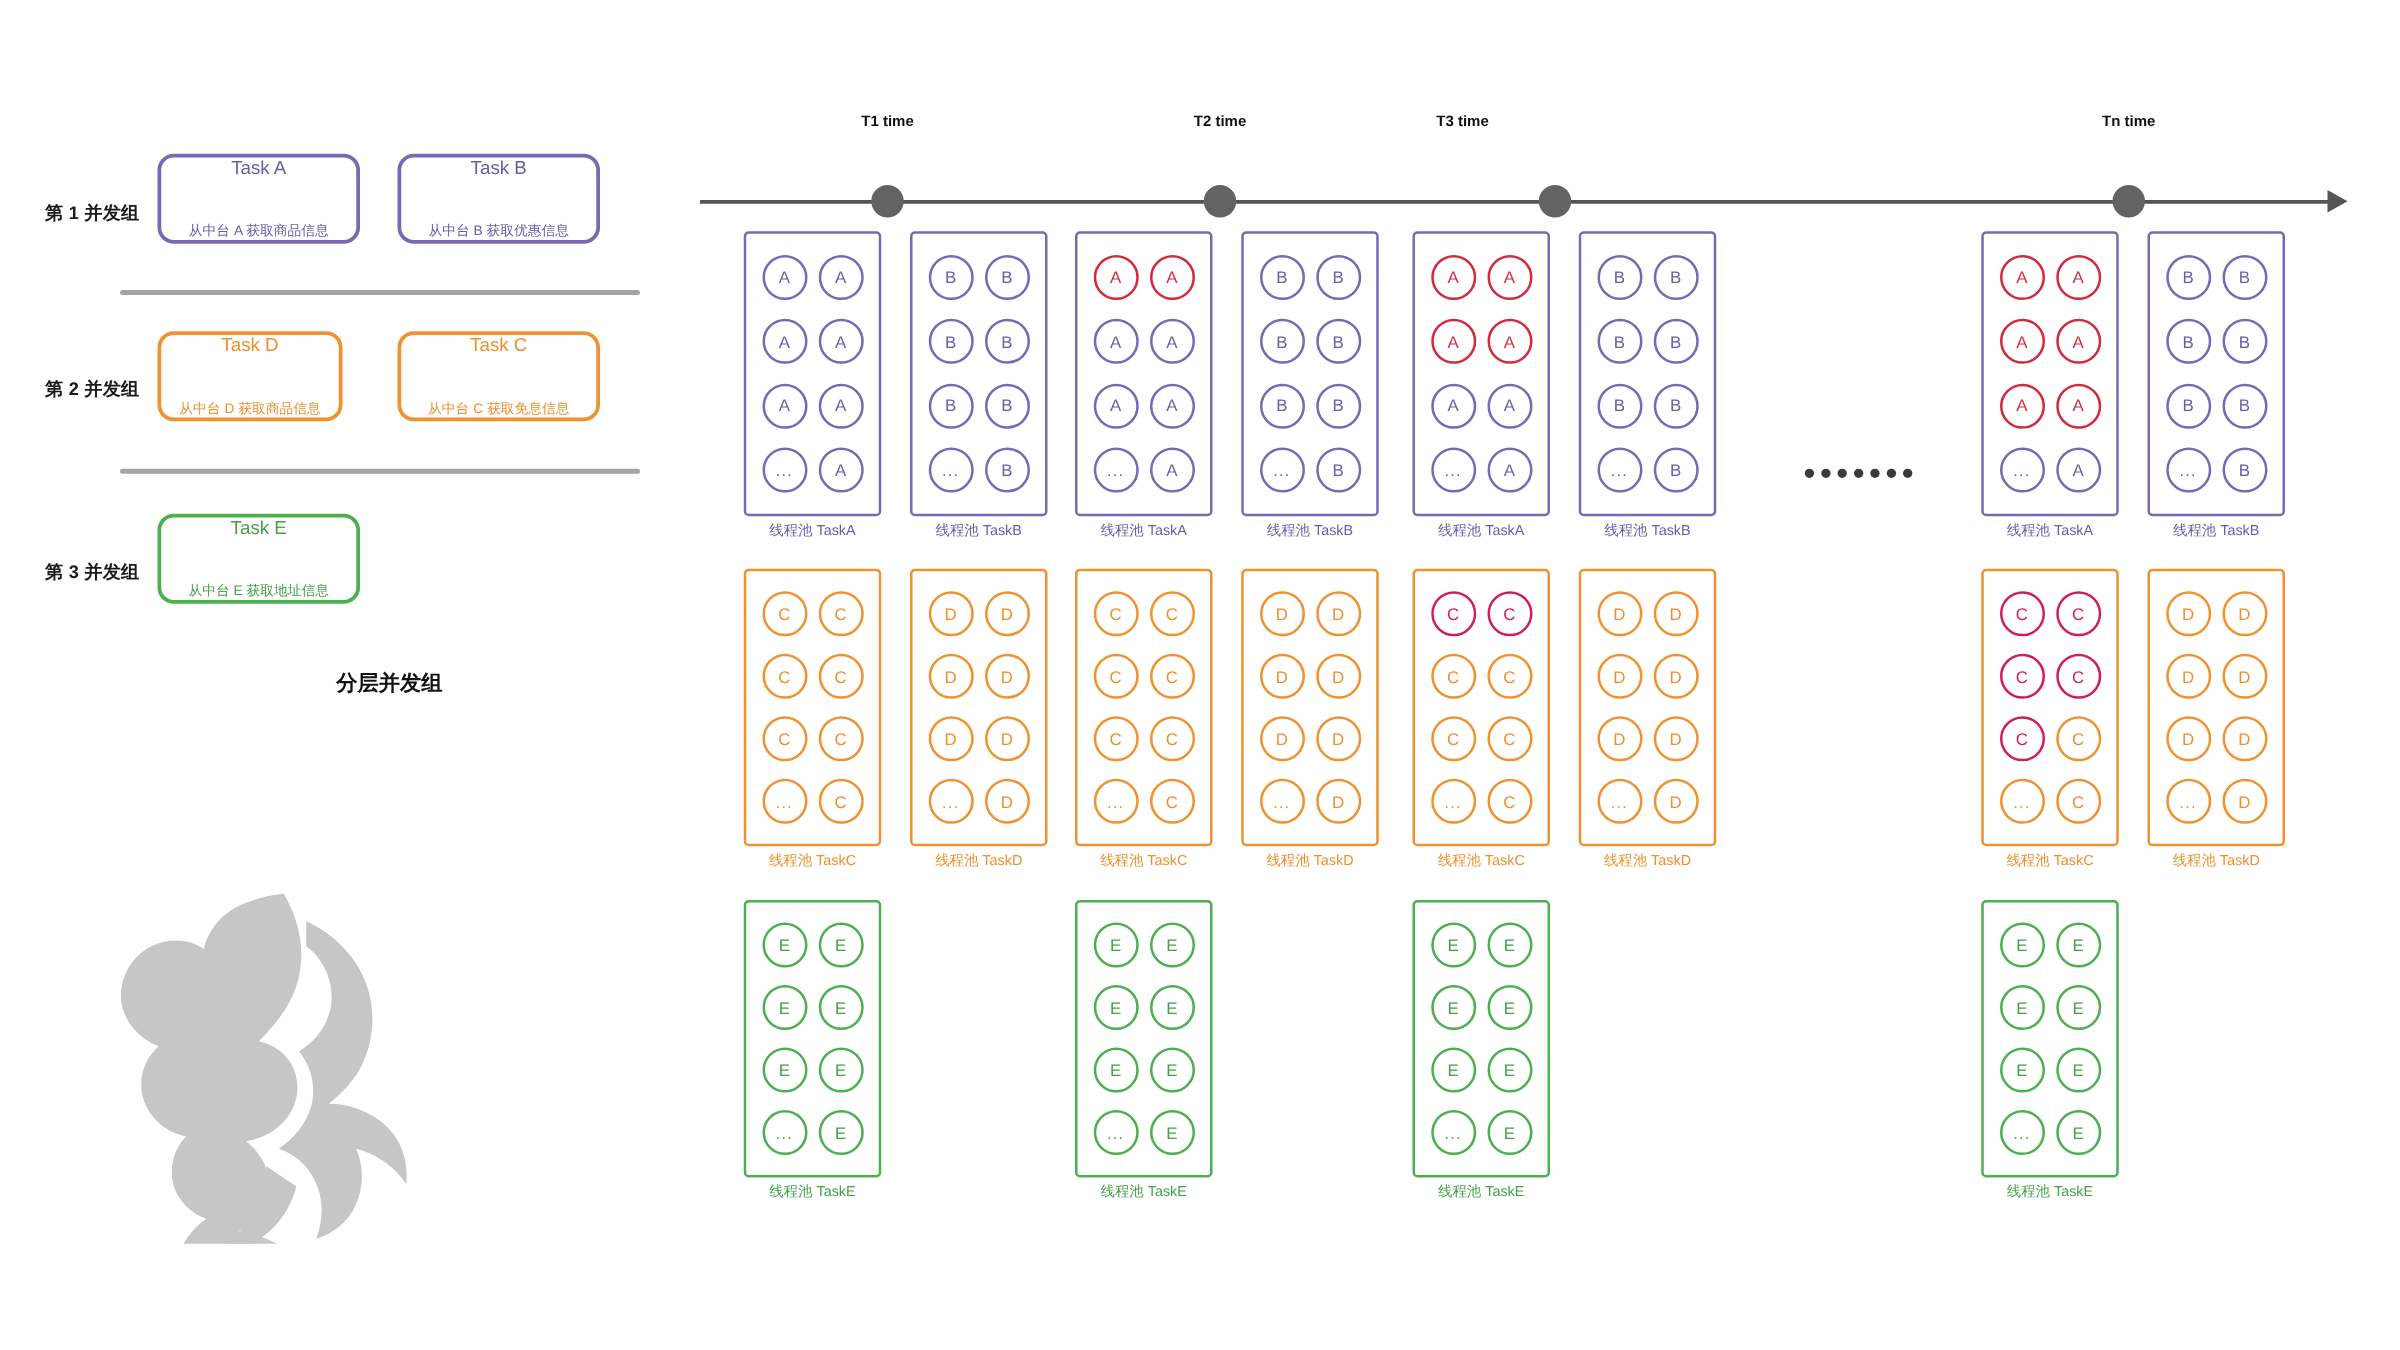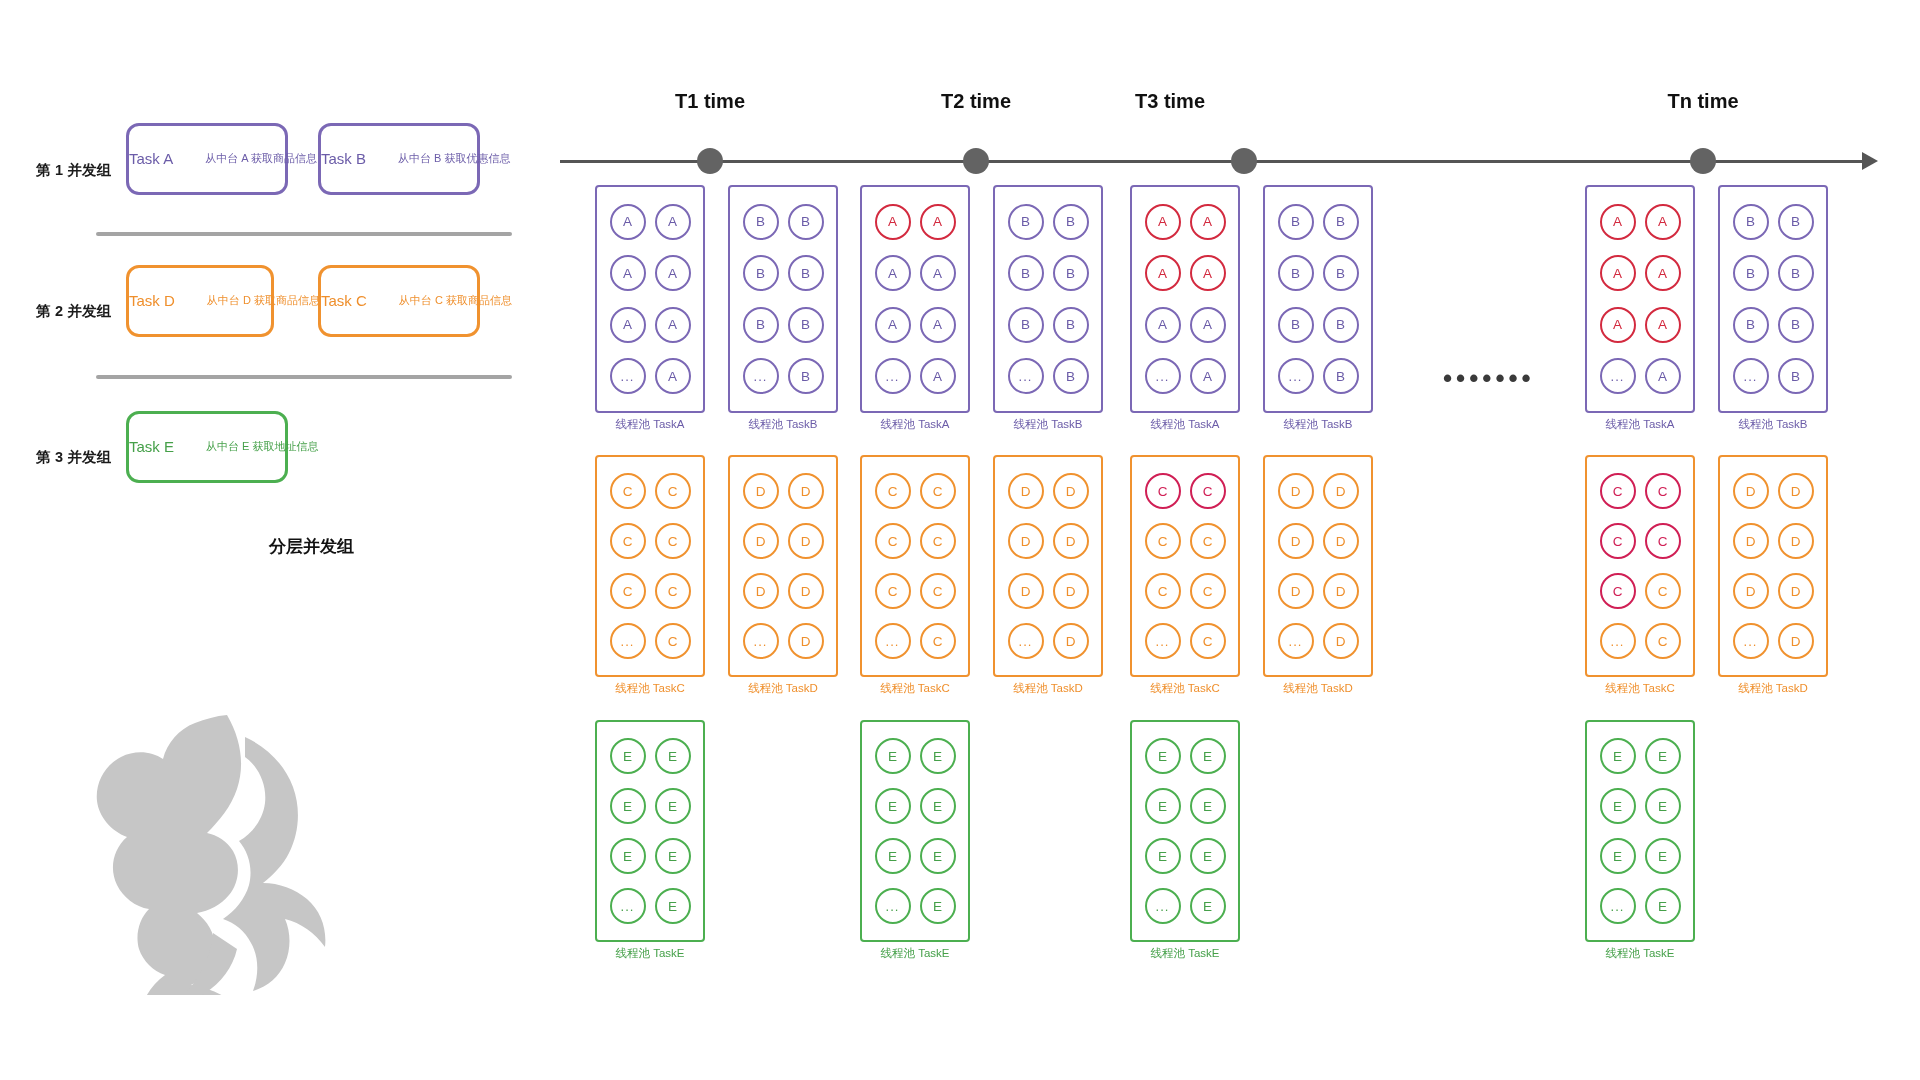--- a/index.html
+++ b/index.html
@@ -12,21 +12,21 @@
 
   
   .left-panel{position:absolute;left:0;top:0;width:560px;height:1080px;}
 
   .group-label{
     position:absolute;font-size:14.5px;font-weight:bold;color:#1b1b1b;
     letter-spacing:.2px;white-space:nowrap;
   }
   .task-box{
     position:absolute;border-radius:13px;background:#fff;
-    display:flex;align-items:center;justify-content:flex-start;
+    display:flex;flex-direction:column;align-items:center;justify-content:center;
     box-sizing:border-box;
     gap:32px;
   }
   .task-box .t-title{font-size:15px;line-height:1.45;white-space:nowrap;}
   .task-box .t-desc{font-size:11px;line-height:1.45;white-space:nowrap;}
 
   .tb-purple{border:3.5px solid #7b68b5;color:#6b5ca8;}
   .tb-orange{border:3.5px solid #f0922f;color:#ef8f2c;}
   .tb-green {border:3.5px solid #4caf50;color:#45a049;}
 
@@ -48,21 +48,21 @@
   .axis-arrow{
     position:absolute;top:152px;left:1862px;width:0;height:0;
     border-top:9px solid transparent;border-bottom:9px solid transparent;
     border-left:16px solid #555;
   }
   .tick-dot{
     position:absolute;width:26px;height:26px;border-radius:50%;background:#636363;
     top:148px;
   }
   .tick-label{
-    position:absolute;font-size:20px;font-weight:bold;color:#111;
+    position:absolute;font-size:12px;font-weight:bold;color:#111;
     white-space:nowrap;top:90px;transform:translateX(-50%);
   }
 
   
   .pool{
     position:absolute;box-sizing:border-box;border-radius:4px;background:#fff;
     display:flex;flex-wrap:wrap;align-content:space-around;justify-content:space-around;
     padding:9px 8px;
   }
   .pool.p-purple{border:2.4px solid #7b68b5;}
@@ -121,21 +121,21 @@
 
     <div class="group-label" style="left:36px;top:302px;">第 2 并发组</div>
 
     <div class="task-box tb-orange" style="left:126px;top:265px;width:148px;height:72px;">
       <div class="t-title">Task D</div>
       <div class="t-desc">从中台 D 获取商品信息</div>
     </div>
 
     <div class="task-box tb-orange" style="left:318px;top:265px;width:162px;height:72px;">
       <div class="t-title">Task C</div>
-      <div class="t-desc">从中台 C 获取商品信息</div>
+      <div class="t-desc">从中台 C 获取免息信息</div>
     </div>
 
     <div class="divider" style="left:96px;top:375px;width:416px;"></div>
 
     <div class="group-label" style="left:36px;top:448px;">第 3 并发组</div>
 
     <div class="task-box tb-green" style="left:126px;top:411px;width:162px;height:72px;">
       <div class="t-title">Task E</div>
       <div class="t-desc">从中台 E 获取地址信息</div>
     </div>

